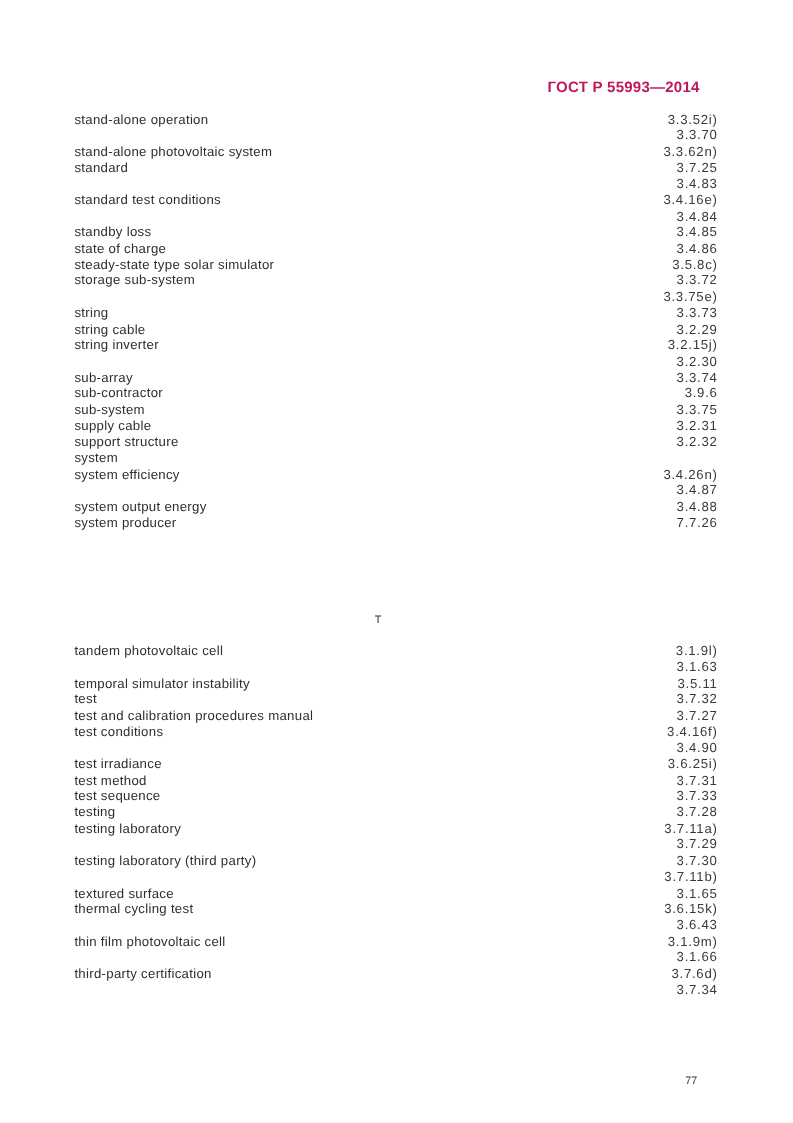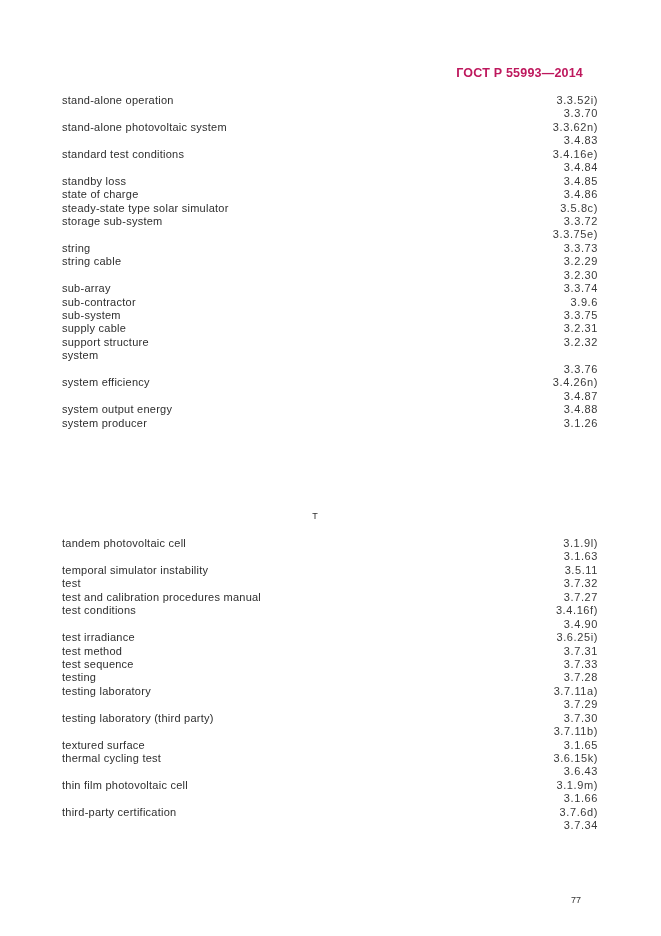--- a/index.html
+++ b/index.html
@@ -42,20 +42,24 @@
     </div>
     <div class="row">
       <span class="term"></span>
       <span class="ref">3.3.70</span>
     </div>
     <div class="row">
       <span class="term">stand-alone photovoltaic system</span>
       <span class="ref">3.3.62n)</span>
     </div>
     <div class="row">
+      <span class="term">standard</span>
+      <span class="ref">3.7.25</span>
+    </div>
+    <div class="row">
       <span class="term"></span>
       <span class="ref">3.4.83</span>
     </div>
     <div class="row">
       <span class="term">standard test conditions</span>
       <span class="ref">3.4.16e)</span>
     </div>
     <div class="row">
       <span class="term"></span>
       <span class="ref">3.4.84</span>
@@ -82,20 +86,24 @@
     </div>
     <div class="row">
       <span class="term">string</span>
       <span class="ref">3.3.73</span>
     </div>
     <div class="row">
       <span class="term">string cable</span>
       <span class="ref">3.2.29</span>
     </div>
     <div class="row">
+      <span class="term">string inverter</span>
+      <span class="ref">3.2.15j)</span>
+    </div>
+    <div class="row">
       <span class="term"></span>
       <span class="ref">3.2.30</span>
     </div>
     <div class="row">
       <span class="term">sub-array</span>
       <span class="ref">3.3.74</span>
     </div>
     <div class="row">
       <span class="term">sub-contractor</span>
       <span class="ref">3.9.6</span>
@@ -110,38 +118,34 @@
     </div>
     <div class="row">
       <span class="term">support structure</span>
       <span class="ref">3.2.32</span>
     </div>
     <div class="row">
       <span class="term">system</span>
       <span class="ref"></span>
     </div>
     <div class="row">
-      <span class="term"></span>
-      <span class="ref">3.3.76</span>
-    </div>
-    <div class="row">
       <span class="term">system efficiency</span>
       <span class="ref">3.4.26n)</span>
     </div>
     <div class="row">
       <span class="term"></span>
       <span class="ref">3.4.87</span>
     </div>
     <div class="row">
       <span class="term">system output energy</span>
       <span class="ref">3.4.88</span>
     </div>
     <div class="row">
       <span class="term">system producer</span>
-      <span class="ref">3.1.26</span>
+      <span class="ref">7.7.26</span>
     </div>
   </div>
 
 <div class="letter-heading">T</div>
 
 <div class="index" id="section-t" style="top:537px;">
     <div class="row">
       <span class="term">tandem photovoltaic cell</span>
       <span class="ref">3.1.9l)</span>
     </div>

